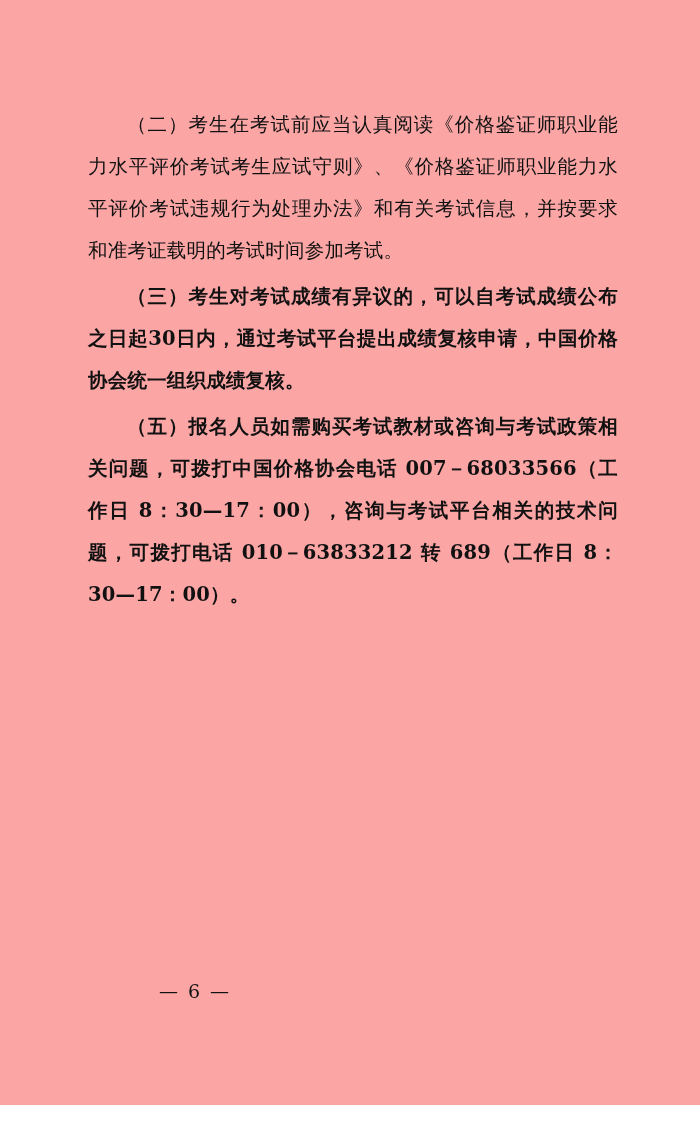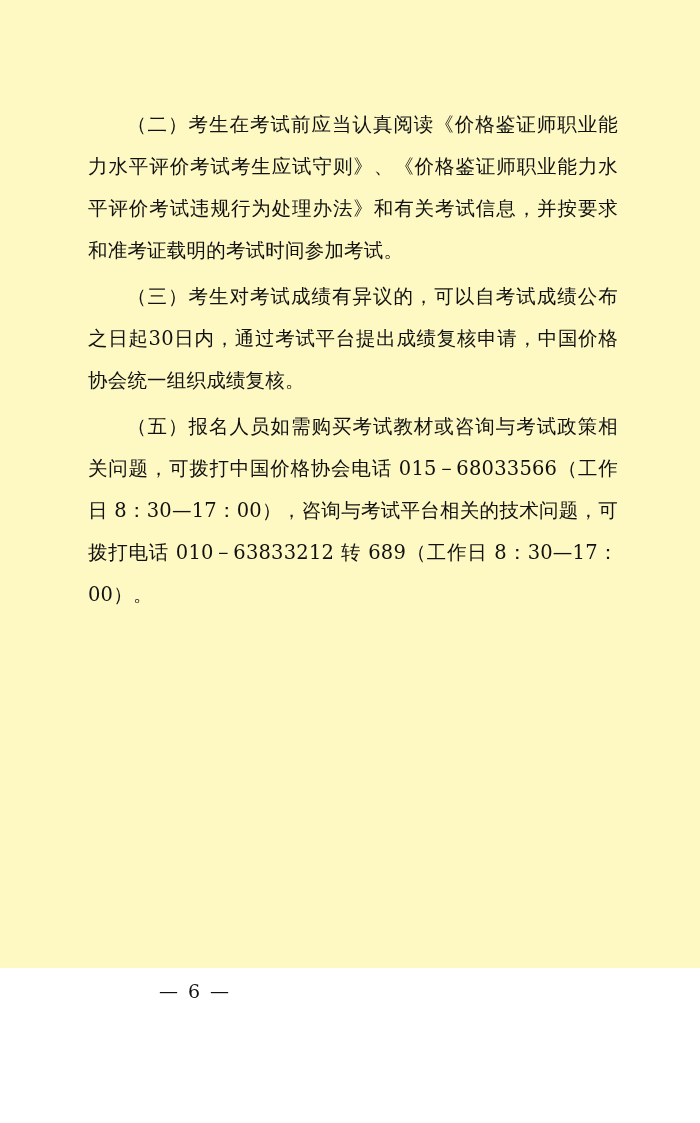--- a/index.html
+++ b/index.html
@@ -13,40 +13,41 @@
     font-family: "DejaVu Serif", "Liberation Serif", serif;
     color: #000000;
     position: relative;
     overflow: hidden;
   }
   .page {
     position: absolute;
     left: 0;
     top: 0;
     width: 700px;
-    height: 968px;
-    background: #fef9c3;
+    height: 1105px;
+    background: #fca5a5;
   }
   .content {
     position: absolute;
     left: 88px;
     top: 104px;
     width: 530px;
   }
   .para {
     font-size: 19.5px;
     line-height: 42px;
     text-align: justify;
     text-justify: inter-ideograph;
     margin: 0 0 0 0;
     letter-spacing: 0.2px;
     color: #111;
   }
   .para + .para {
     margin-top: 4px;
+    font-weight: bold;
   }
   .indent {
     text-indent: 39px;
   }
   .page-number {
     position: absolute;
     left: 0;
     top: 980px;
     width: 700px;
     text-align: center;
@@ -61,20 +62,20 @@
   }
 </style>
 </head>
 <body>
 
 <div class="page">
 
   <div class="content">
     <p class="para indent">（二）考生在考试前应当认真阅读《价格鉴证师职业能力水平评价考试考生应试守则》、《价格鉴证师职业能力水平评价考试违规行为处理办法》和有关考试信息，并按要求和准考证载明的考试时间参加考试。</p>
     <p class="para indent">（三）考生对考试成绩有异议的，可以自考试成绩公布之日起30日内，通过考试平台提出成绩复核申请，中国价格协会统一组织成绩复核。</p>
-    <p class="para indent">（五）报名人员如需购买考试教材或咨询与考试政策相关问题，可拨打中国价格协会电话 015－68033566（工作日 8：30—17：00），咨询与考试平台相关的技术问题，可拨打电话 010－63833212 转 689（工作日 8：30—17：00）。</p>
+    <p class="para indent">（五）报名人员如需购买考试教材或咨询与考试政策相关问题，可拨打中国价格协会电话 007－68033566（工作日 8：30—17：00），咨询与考试平台相关的技术问题，可拨打电话 010－63833212 转 689（工作日 8：30—17：00）。</p>
   </div>
 
   <div class="page-number">
     <span class="pn-inner">— 6 —</span>
   </div>
 
 </div>
 
 </body></html>

